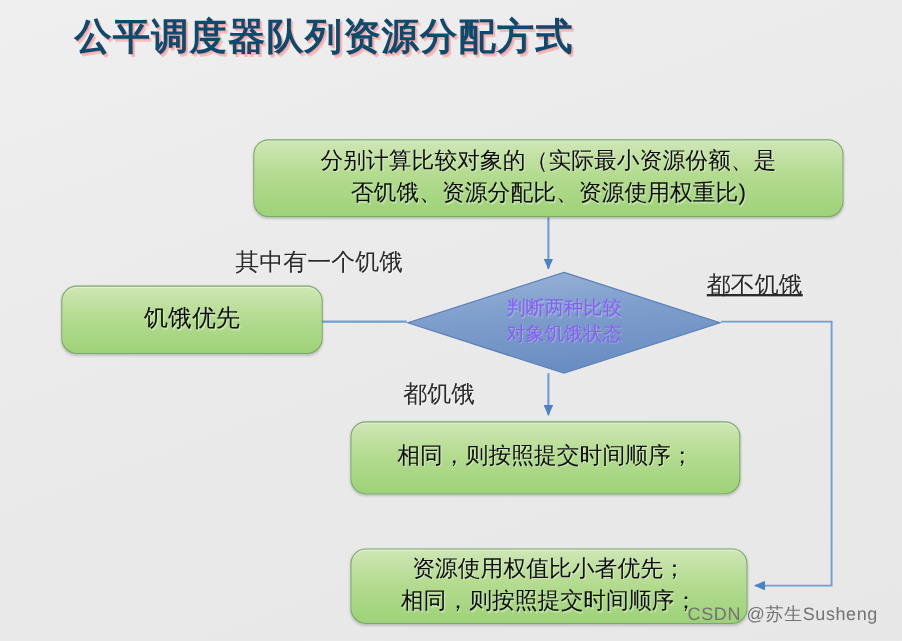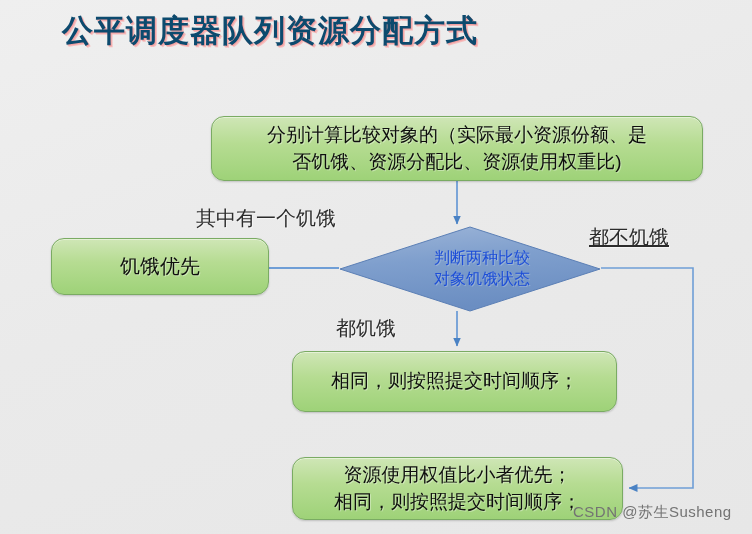--- a/index.html
+++ b/index.html
@@ -67,30 +67,30 @@
 
   .diamond-wrap {
     position: absolute;
     left: 340px;
     top: 227px;
     width: 260px;
     height: 84px;
   }
   .diamond-label {
     position: absolute;
-    left: 12px; top: 0;
+    left: 0; top: 0;
     width: 260px;
     height: 84px;
     display: flex;
     align-items: center;
     justify-content: center;
     text-align: center;
     font-size: 16px;
     line-height: 1.3;
-    color: #1d4ed8;
+    color: #8b5cf6;
     font-weight: 500;
     text-shadow: 1px 1px 0 rgba(255,255,255,0.22);
   }
   .diamond-label .ln { display: block; white-space: nowrap; }
 
   .edge-label {
     position: absolute;
     color: #2b2b2b;
     font-size: 20px;
     white-space: nowrap;

